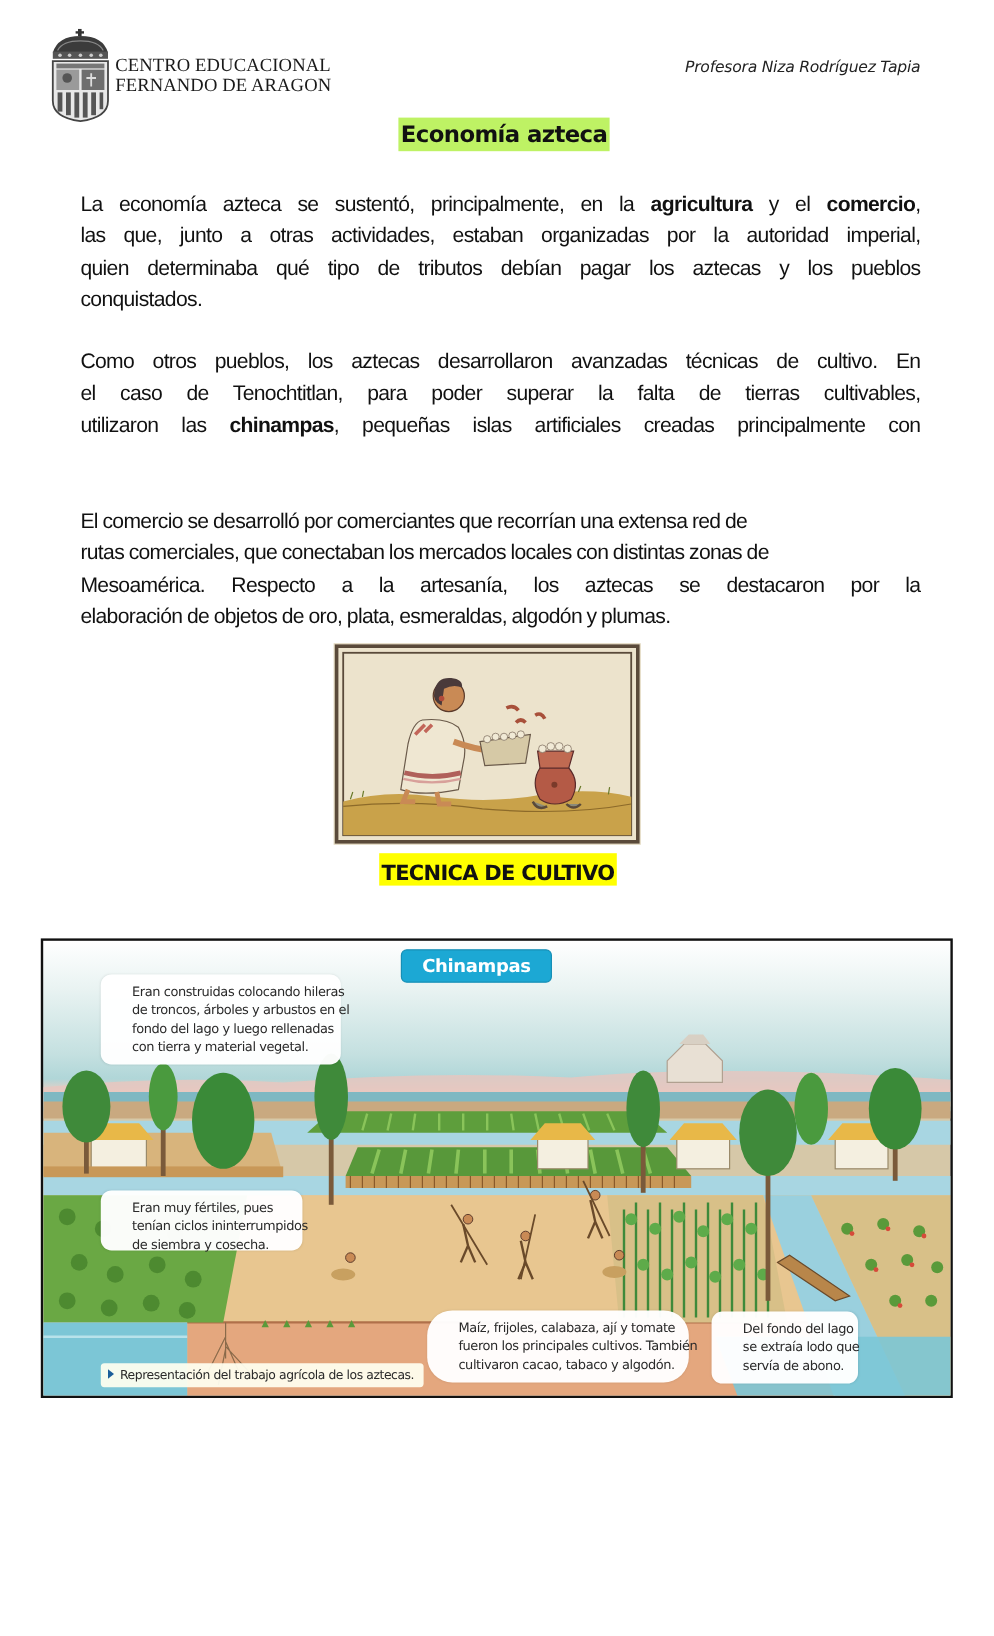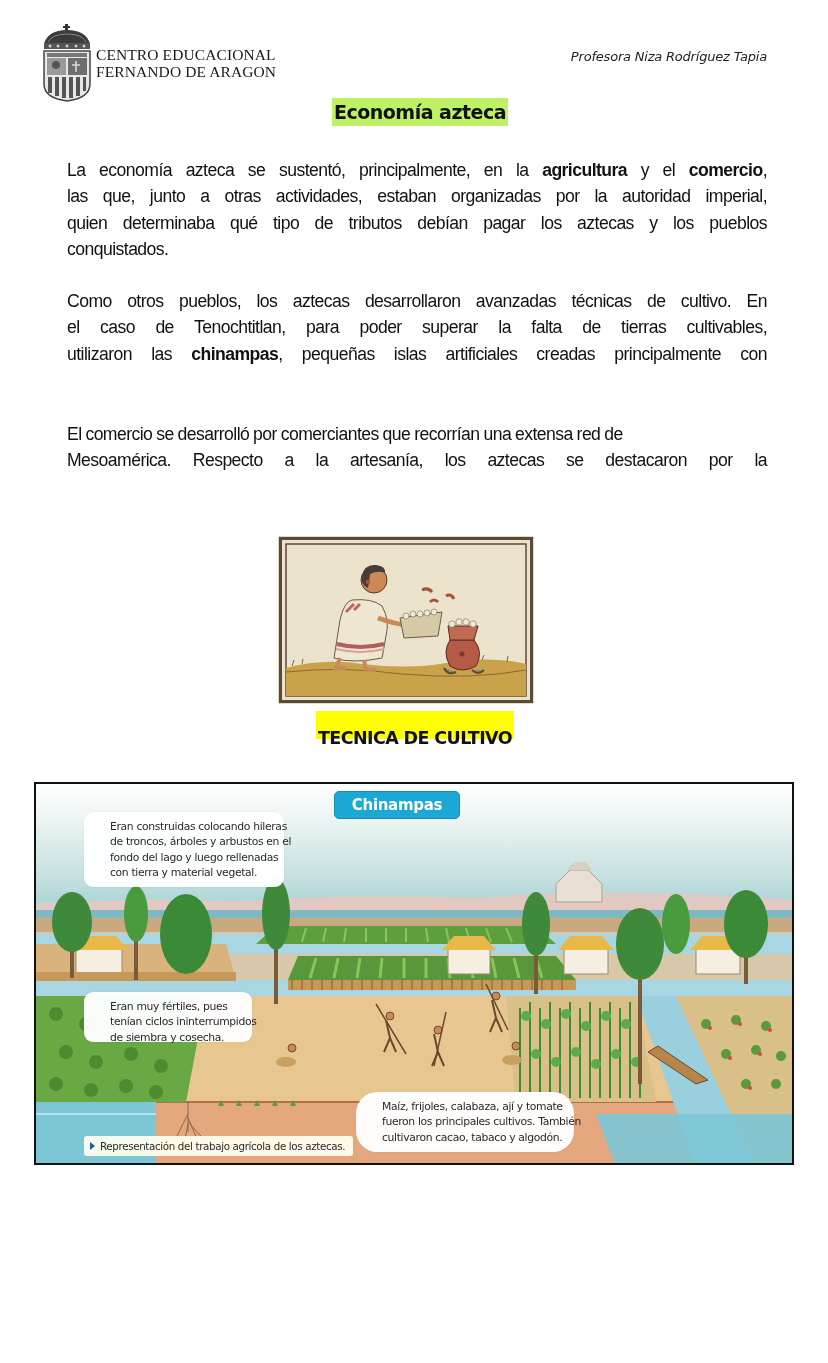--- a/index.html
+++ b/index.html
@@ -26,21 +26,21 @@
     .p2 { top: 288px; }
     .p3 { top: 421px; }
     .para .ln { display: block; text-align: justify; text-align-last: justify; white-space: nowrap; }
     .para .ln.last { text-align-last: left; }
 
     
     .codex { position: absolute; left: 279px; top: 537px; width: 254px; height: 166px;
       background: #ece3cc; border: 3px solid #5a4a3a; box-shadow: 0 0 0 1px #e2d8bf; }
     .caption1 { position: absolute; left: 316px; top: 711px; height: 27px; background: #ffff00;
       font-family: "DejaVu Sans", sans-serif; font-weight: bold; font-size: 17.5px; line-height: 27px;
-      padding: 14px 2px; letter-spacing: -0.6px; color: #111; }
+      padding: 4px 2px; letter-spacing: -0.6px; color: #111; }
 
     
     .illus { position: absolute; left: 34px; top: 782px; width: 760px; height: 383px;
       border: 2px solid #111; overflow: hidden;
       background: linear-gradient(#ffffff 0px, #e9f3f2 40px, #c4e0e0 95px, #b0d6d8 115px, #e7cfc4 125px, #eec9b8 135px, #d6c8a8 145px); }
     .illus svg.scene { position: absolute; left: 0; top: 0; }
 
     .chip { position: absolute; left: 298px; top: 7px; width: 126px; height: 28px; background: #1ca8d4;
       border-radius: 5px; border: 1px solid #168fb6; color: #fff; font-family: "DejaVu Sans", sans-serif;
       font-weight: bold; font-size: 15px; line-height: 26px; text-align: center; letter-spacing: -0.3px; }
@@ -107,21 +107,23 @@
 </div>
 
 <div class="para p2">
   <span class="ln">Como otros pueblos, los aztecas desarrollaron avanzadas técnicas de cultivo. En</span>
   <span class="ln">el caso de Tenochtitlan, para poder superar la falta de tierras cultivables,</span>
   <span class="ln"><span>utilizaron las </span><b>chinampas</b><span>, pequeñas islas artificiales creadas principalmente con</span></span>
 </div>
 
 <div class="para p3">
   <span class="ln" style="text-align-last:left">El comercio se desarrolló por comerciantes que recorrían una extensa red de</span>
+  <span class="ln" style="text-align-last:left">rutas comerciales, que conectaban los mercados locales con distintas zonas de</span>
   <span class="ln">Mesoamérica. Respecto a la artesanía, los aztecas se destacaron por la</span>
+  <span class="ln last">elaboración de objetos de oro, plata, esmeraldas, algodón y plumas.</span>
 </div>
 
 <div class="codex">
   <svg width="248" height="160" viewBox="0 0 248 160">
     <rect x="4" y="4" width="240" height="152" fill="none" stroke="#5a4a3a" stroke-width="1.5"></rect>
 
     <path d="M4 128 Q40 118 80 124 Q130 130 170 122 Q210 116 244 124 V156 H4 Z" fill="#c9a24a"></path>
     <path d="M4 132 Q60 126 120 134 Q190 140 244 130" stroke="#8c6a2a" stroke-width="1" fill="none"></path>
     <path d="M10 126 l2 -6 M20 124 l1 -5 M200 120 l2 -5 M225 122 l1 -6" stroke="#6a7a2a" stroke-width="1"></path>
 
@@ -328,17 +330,22 @@
     <div>tenían ciclos ininterrumpidos</div>
     <div>de siembra y cosecha.</div>
   </div>
 
   <div class="callout c3">
     <div>Maíz, frijoles, calabaza, ají y tomate</div>
     <div>fueron los principales cultivos. También</div>
     <div>cultivaron cacao, tabaco y algodón.</div>
   </div>
 
+  <div class="callout c4">
+    <div>Del fondo del lago</div>
+    <div>se extraía lodo que</div>
+    <div>servía de abono.</div>
+  </div>
 
   <div class="cap2">
     <span class="tri"></span><span>Representación del trabajo agrícola de los aztecas.</span>
   </div>
 </div>
 
 </body></html>

